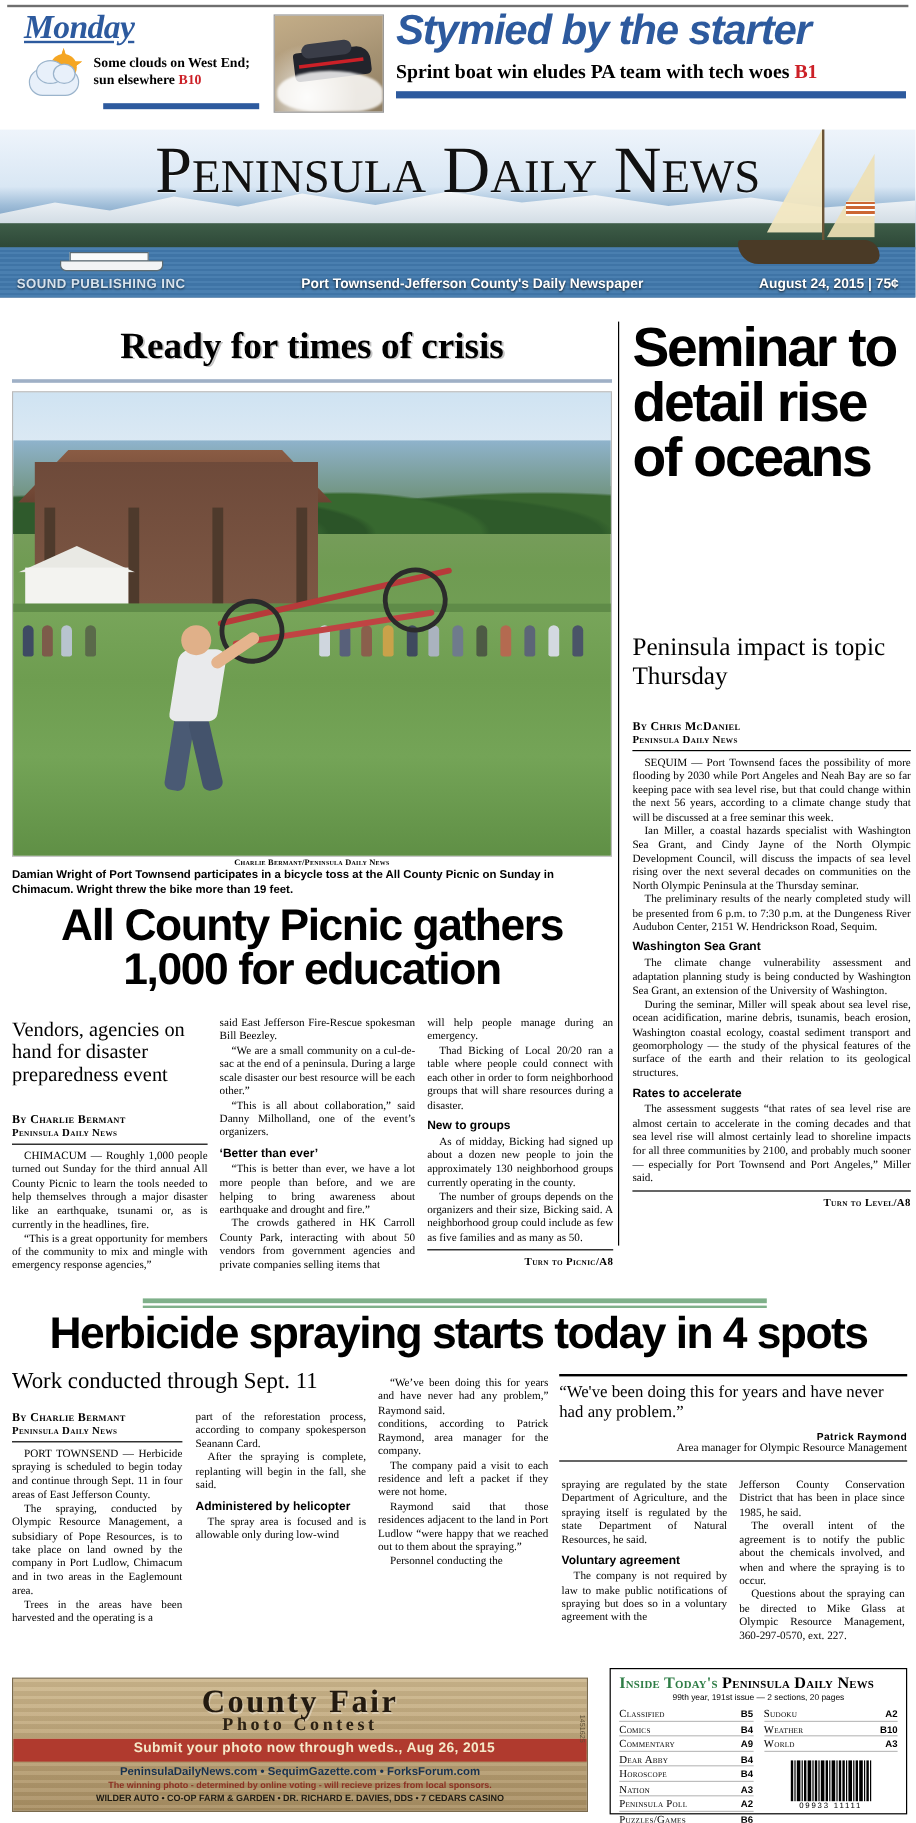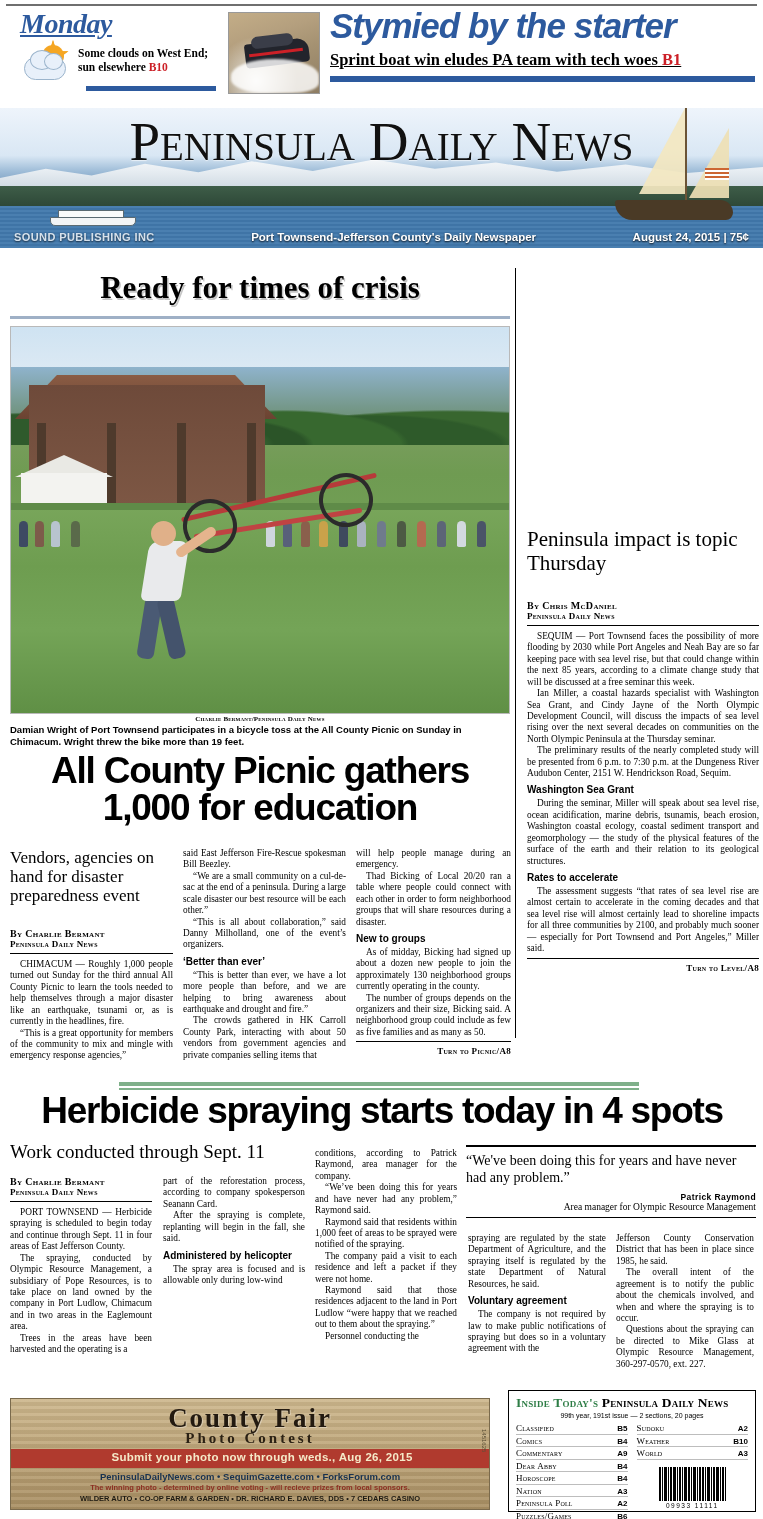--- a/index.html
+++ b/index.html
@@ -50,21 +50,21 @@
   .sb-boat { position:absolute; left:16px; top:28px; width:64px; height:24px; background:#22242c; border-radius:3px 12px 4px 4px; transform:rotate(-7deg); }
   .sb-boat2 { position:absolute; left:22px; top:22px; width:42px; height:12px; background:#3a3d48; border-radius:6px; transform:rotate(-7deg); }
   .sb-stripe { position:absolute; left:20px; top:38px; width:54px; height:3px; background:#cc2027; transform:rotate(-7deg); }
   .sb-spray { position:absolute; left:2px; top:46px; width:88px; height:34px; background:rgba(255,255,255,.82); border-radius:50% 50% 30% 40%; filter:blur(1px); }
 
   .sb-head { position:absolute; left:330px; top:8px; width:425px; }
   .sb-kicker {
     font-family:"Liberation Sans", sans-serif; font-weight:bold; font-style:italic;
     font-size:35px; color:#2d5a9e; letter-spacing:-1px; line-height:1;
   }
-  .sb-deck { font-family:"Liberation Serif", serif; font-weight:bold; font-size:16.5px; margin-top:7px;text-decoration:underline; }
+  .sb-deck { font-family:"Liberation Serif", serif; font-weight:bold; font-size:16.5px; margin-top:7px; }
   .sb-rule { margin-top:6px; width:425px; height:6px; background:#2d5a9e; }
 
   
   .masthead {
     position:absolute; left:0; top:108px; width:763px; height:140px;
     overflow:hidden;
     background: linear-gradient(#eef4fb 0%, #d9e7f4 34%, #9fbdd8 45%, #6d93b8 58%, #3f6e9f 72%, #2f5c8c 100%);
   }
   .mh-mtn {
     position:absolute; left:0; top:44px; width:763px; height:42px;
@@ -421,33 +421,35 @@
     <div class="subhead">New to groups</div>
     <div class="body-col">
       <p>As of midday, Bicking had signed up about a dozen new people to join the approximately 130 neighborhood groups currently operating in the county.</p>
       <p>The number of groups depends on the organizers and their size, Bicking said. A neighborhood group could include as few as five families and as many as 50.</p>
     </div>
     <div class="hairline"></div>
     <div class="turn">Turn to Picnic/A8</div>
   </div>
 
   <div class="rt-divider"></div>
+  <div class="seminar-head hl-sans-black">Seminar to detail rise of oceans</div>
   <div class="seminar-deck deck-serif">Peninsula impact is topic Thursday</div>
 
   <div class="seminar-body">
     <div class="byline">By Chris McDaniel</div>
     <div class="byline2">Peninsula Daily News</div>
     <div class="col-rule"></div>
     <div class="body-col">
-      <p>SEQUIM — Port Townsend faces the possibility of more flooding by 2030 while Port Angeles and Neah Bay are so far keeping pace with sea level rise, but that could change within the next 85 years, according to a climate change study that will be discussed at a free seminar this week.</p>
+      <p>SEQUIM — Port Townsend faces the possibility of more flooding by 2030 while Port Angeles and Neah Bay are so far keeping pace with sea level rise, but that could change within the next 56 years, according to a climate change study that will be discussed at a free seminar this week.</p>
       <p>Ian Miller, a coastal hazards specialist with Washington Sea Grant, and Cindy Jayne of the North Olympic Development Council, will discuss the impacts of sea level rising over the next several decades on communities on the North Olympic Peninsula at the Thursday seminar.</p>
       <p>The preliminary results of the nearly completed study will be presented from 6 p.m. to 7:30 p.m. at the Dungeness River Audubon Center, 2151 W. Hendrickson Road, Sequim.</p>
     </div>
     <div class="subhead">Washington Sea Grant</div>
     <div class="body-col">
+      <p>The climate change vulnerability assessment and adaptation planning study is being conducted by Washington Sea Grant, an extension of the University of Washington.</p>
       <p>During the seminar, Miller will speak about sea level rise, ocean acidification, marine debris, tsunamis, beach erosion, Washington coastal ecology, coastal sediment transport and geomorphology — the study of the physical features of the surface of the earth and their relation to its geological structures.</p>
     </div>
     <div class="subhead">Rates to accelerate</div>
     <div class="body-col">
       <p>The assessment suggests “that rates of sea level rise are almost certain to accelerate in the coming decades and that sea level rise will almost certainly lead to shoreline impacts for all three communities by 2100, and probably much sooner — especially for Port Townsend and Port Angeles,” Miller said.</p>
     </div>
     <div class="hairline"></div>
     <div class="turn">Turn to Level/A8</div>
   </div>
 
@@ -473,23 +475,22 @@
       <p>After the spraying is complete, replanting will begin in the fall, she said.</p>
     </div>
     <div class="subhead">Administered by helicopter</div>
     <div class="body-col">
       <p>The spray area is focused and is allowable only during low-wind</p>
     </div>
   </div>
 
   <div class="col herb-c3">
     <div class="body-col">
+      <p>“We’ve been doing this for years and have never had any problem,” Raymond said.</p>
       <p style="text-indent:0">conditions, according to Patrick Raymond, area manager for the company.</p>
-      <p>“We’ve been doing this for years and have never had any problem,” Raymond said.</p>
-      <p>Raymond said that residents within 1,000 feet of areas to be sprayed were notified of the spraying.</p>
       <p>The company paid a visit to each residence and left a packet if they were not home.</p>
       <p>Raymond said that those residences adjacent to the land in Port Ludlow “were happy that we reached out to them about the spraying.”</p>
       <p>Personnel conducting the</p>
     </div>
   </div>
 
   <div class="pullquote">
     <div class="pq-rule"></div>
     <div class="pq-text">“We've been doing this for years and have never had any problem.”</div>
     <div class="pq-attr">Patrick Raymond</div>

